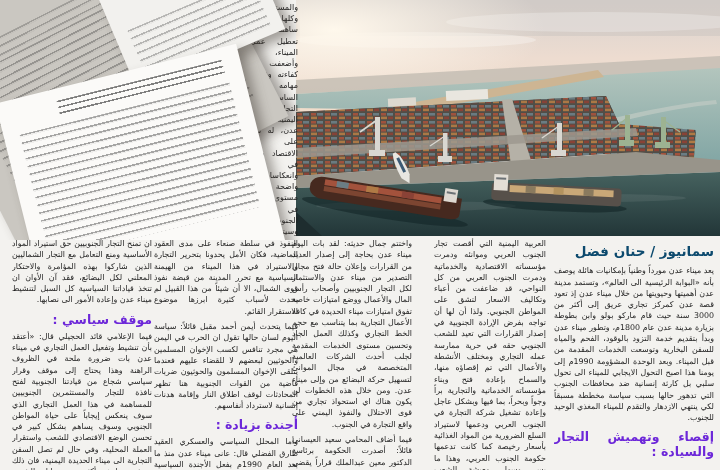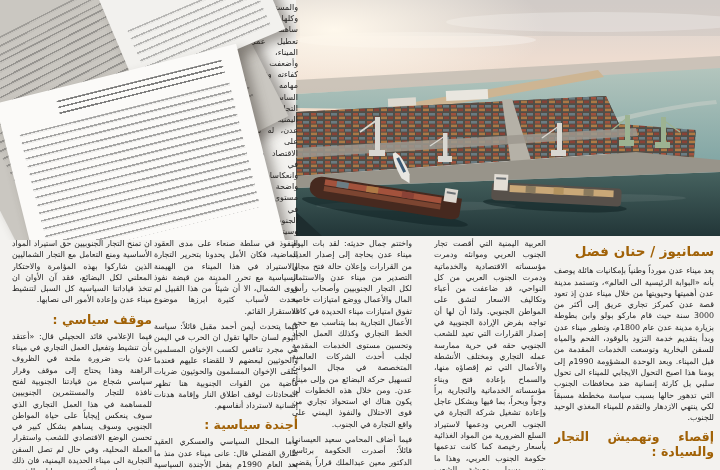--- a/index.html
+++ b/index.html
@@ -46,22 +46,22 @@
     position:absolute;top:238px;height:232px;overflow:hidden;
     direction:rtl;text-align:justify;color:#1d1d1d;
     font-size:7.9px;line-height:11.3px;
   }
   .col p{margin:0 0 4px;}
   #col1{left:12px;width:140px;}
   #col2{left:154px;width:144px;}
   #col3{left:292px;width:120px;}
   #col4{left:434px;width:112px;}
   #col5{left:554px;width:160px;}
-  .head{color:#a16207;font-weight:bold;font-size:12.5px;line-height:15px;margin:6px 0 4px;}
-  .byline{color:#a16207;font-weight:bold;font-size:13.5px;margin:8px 0 8px;text-align:right;}
+  .head{color:#6d28d9;font-weight:bold;font-size:12.5px;line-height:15px;margin:6px 0 4px;}
+  .byline{color:#0c4a6e;font-weight:bold;font-size:13.5px;margin:8px 0 8px;text-align:right;}
 </style>
 </head>
 <body>
 
 <div class="page">
 
   <svg class="photo" viewBox="0 0 424 236" preserveAspectRatio="none">
     <defs>
       <linearGradient id="sky" x1="0" y1="0" x2="0" y2="1">
         <stop offset="0" stop-color="#d8d2cf"></stop>
@@ -207,21 +207,21 @@
 
   <div class="col" id="col1">
     <p>أن تمنح التجار الجنوبيين حق استيراد المواد الأساسية ومنع التعامل مع التجار الشماليين الذين شاركوا بهذه المؤامرة والاحتكار المعلني لكل البضائع، فقد آن الأوان ان تتخذ قياداتنا السياسية كل السبل لتنشيط ميناء عدن وإعادة الأمور الى نصابها.</p>
     <div class="head">موقف سياسي :</div>
     <p>فيما الإعلامي قائد الحجيلي قال: «أعتقد بأن تنشيط وتفعيل العمل التجاري في ميناء عدن بات ضرورة ملحة في الظروف الراهنة وهذا يحتاج إلى موقف وقرار سياسي شجاع من قيادتنا الجنوبية لفتح نافذة للتجار والمستثمرين الجنوبيين للمساهمة في هذا العمل التجاري الذي سوف ينعكس إيجاباً على حياة المواطن الجنوبي وسوف يساهم بشكل كبير في تحسن الوضع الاقتصادي للشعب واستقرار العملة المحلية، وفي حال لم تصل السفن التجارية الى ميناء الحديدة اليمنية، فان ذلك سوف يضاعف أكثر من معاناة الشعب الجنوبي وهذا أمر</p>
   </div>
 
   <div class="col" id="col2">
     <p>النفوذ في سلطة صنعاء على مدى العقود الماضية، فكان الأمل يحدونا بتحرير التجارة والاستيراد في هذا الميناء من الهيمنة السياسية مع تحرر المدينة من قبضة نفوذ قوى الشمال، الا أن شيئاً من هذا القبيل لم يحدث لأسباب كثيرة ابرزها موضوع الاستقرار القائم.</p>
     <p>فيما يتحدث أيمن أحمد مقبل قائلاً: سياسة اليوم لسان حالها تقول ان الحرب في اليمن هي مجرد تنافس لكسب الإخوان المسلمين والحوثيين لبعضهم لا للقضاء عليهم فعندما يتلقى الإخوان المسلمون والحوثيون ضربات قاضية من القوات الجنوبية هنا تظهر المحادثات لوقف اطلاق النار وإقامة هدنات إنسانية لاسترداد أنفاسهم.</p>
-    <div class="head">أجندة سياسية :</div>
+    <div class="head">أجندة بزيادة :</div>
     <p>وأما المحلل السياسي والعسكري العقيد طارق الفضلي قال: عانى ميناء عدن منذ ما بعد العام 1990م بفعل الأجندة السياسية اليمنية التي مارستها حكومات صنعاء المتتابعة وتضاعف حجم الإهمال المتعمد بعد الاجتياح اليمني للجنوب في</p>
   </div>
 
   <div class="col" id="col3">
     <p>واختتم جمال حديثه: لقد بات اليوم ميناء عدن بحاجة إلى إصدار العديد من القرارات وإعلان حالة فتح مجال التصدير من ميناء عدن والاستثمار لكل التجار الجنوبيين وأصحاب رأس المال والأعمال ووضع امتيازات خاصة تفوق امتيازات ميناء الحديدة في كافة الأعمال التجارية بما يتناسب مع حجم الخط التجاري وكذلك العمل الجاد وتحسين مستوى الخدمات المقدمة لجلب أحدث الشركات العالمية المتخصصة في مجال الموانئ لتسهيل حركة البضائع من وإلى ميناء عدن. ومن خلال هذه الخطوات لن يكون هناك اي استحواذ تجاري من قوى الاحتلال والنفوذ اليمني على واقع التجارة في الجنوب.</p>
     <p>فيما أضاف المحامي سعيد العيساني قائلاً: أصدرت الحكومة برئاسة الدكتور معين عبدالملك قراراً يقضي بزيادة الضرائب والرسوم الجمركية على التجار والبضائع الواردة عبر ميناء عدن بقصد زيادة الإيرادات لخزينة الدولة وهذا القرار انعكس سلباً على حياة المواطن ومعيشته والتجار الذي فرض</p>
   </div>
 
   <div class="col" id="col4">
     <p>العربية اليمنية التي أقصت تجار الجنوب العربي وموانئه ودمرت مؤسساته الاقتصادية والخدماتية ودمرت الجنوب العربي من كل النواحي، قد ضاعفت من أعباء وتكاليف الاسعار لتشق على المواطن الجنوبي. ولذا أن لها أن تواجه بفرض الإرادة الجنوبية في إصدار القرارات التي تعيد للشعب الجنوبي حقه في حرية ممارسة عمله التجاري ومختلف الأنشطة والأعمال التي تم إقصاؤه منها، والسماح بإعادة فتح وبناء مؤسساته الخدماتية والتجارية براً وجواً وبحراً، بما فيها وبشكل عاجل وإعادة تشغيل شركة التجارة في الجنوب العربي ودعمها لاستيراد السلع الضرورية من المواد الغذائية بأسعار رخيصة كما كانت تدعمها حكومة الجنوب العربي، وهذا ما يسر وسهل معيشة الشعب الجنوبي الذي به خصاصة وعفة وإن أصابته خصاصة</p>

